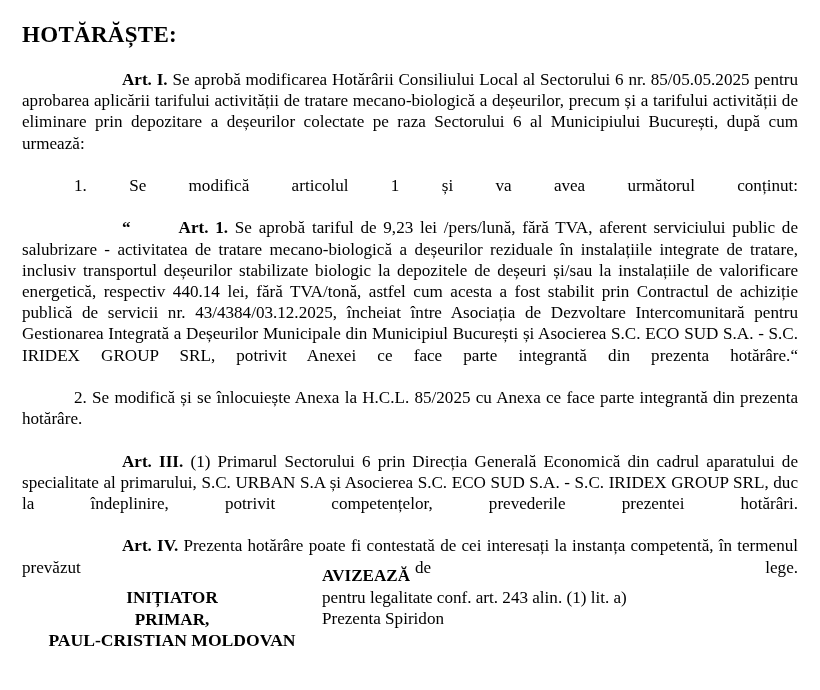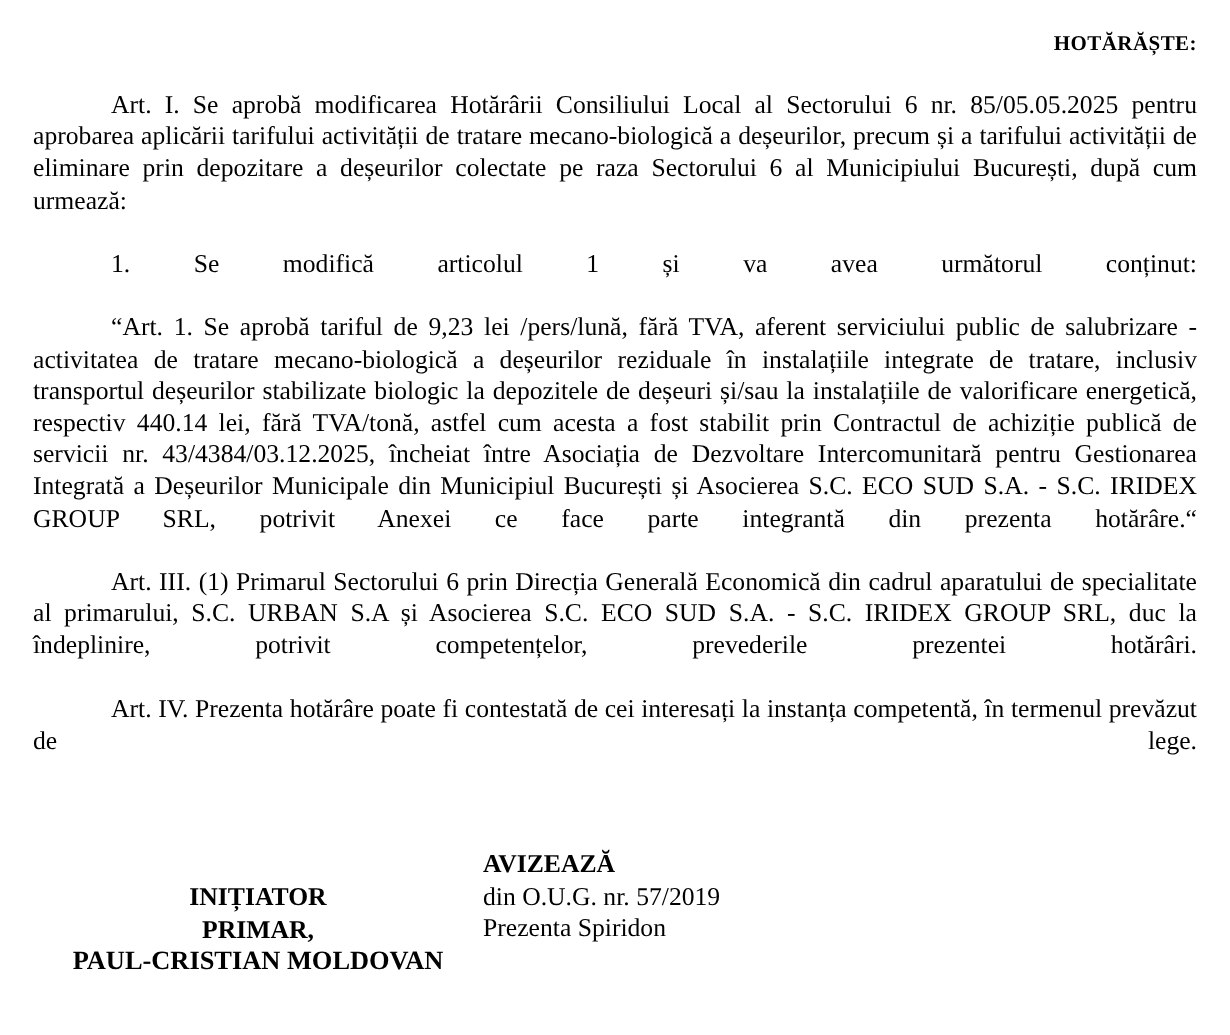--- a/index.html
+++ b/index.html
@@ -17,43 +17,44 @@
   .page {
     position: relative;
     width: 820px;
     height: 690px;
     box-sizing: border-box;
     padding: 0 22px;
   }
 
   
   .doc-title {
-    text-align: right;
+    text-align: left;
     font-weight: bold;
-    font-size: 14px;
+    font-size: 23px;
     letter-spacing: 0.3px;
     margin: 0;
     padding-top: 22px;
     padding-bottom: 0;
   }
 
   
   .body-block {
     margin-top: 21px;
     font-size: 17.1px;
     line-height: 21.2px;
   }
   p.para {
     margin: 0;
     text-align: justify;
     text-justify: inter-word;
     text-indent: 52px;
   }
   b, .b {
-    font-weight: normal;
+    font-weight: bold;
+    margin-left: 48px;
   }
 
   
   p.para::after {
     content: "";
     display: inline-block;
     width: 100%;
   }
 
   
@@ -99,38 +100,39 @@
   <h1 class="doc-title">HOTĂRĂȘTE:</h1>
 
   <div class="body-block">
 
     <p class="para"><b class="b">Art. I.</b><span> Se aprobă modificarea Hotărârii Consiliului Local al Sectorului 6 nr. 85/05.05.2025 pentru aprobarea aplicării tarifului activității de tratare mecano-biologică a deșeurilor, precum și a tarifului activității de eliminare prin depozitare a deșeurilor colectate pe raza Sectorului 6 al Municipiului București, după cum urmează:</span></p>
 
     <p class="para"><span>1.    Se modifică articolul 1 și va avea următorul conținut:</span></p>
 
     <p class="para"><b class="b">“</b><b class="b">Art. 1.</b><span> Se aprobă tariful de 9,23 lei /pers/lună, fără TVA, aferent serviciului public de salubrizare - activitatea de tratare mecano-biologică a deșeurilor reziduale în instalațiile integrate de tratare,  inclusiv transportul deșeurilor stabilizate biologic la depozitele de deșeuri și/sau la instalațiile de valorificare energetică,  respectiv 440.14 lei, fără TVA/tonă, astfel cum acesta a fost stabilit prin Contractul de achiziție publică de servicii nr. 43/4384/03.12.2025, încheiat între Asociația de Dezvoltare Intercomunitară pentru Gestionarea Integrată a Deșeurilor Municipale din Municipiul București și Asocierea S.C. ECO SUD S.A. - S.C. IRIDEX GROUP SRL, potrivit Anexei ce face parte integrantă din prezenta hotărâre.</span><span>“</span></p>
 
+    <p class="para"><span>2. Se modifică și se înlocuiește  Anexa la  H.C.L. 85/2025 cu Anexa ce face parte integrantă din prezenta hotărâre.</span></p>
 
 
     <p class="para"><b class="b">Art. III.</b><span> (1) Primarul Sectorului 6 prin Direcția Generală Economică din cadrul aparatului de specialitate al primarului, S.C. URBAN S.A și  Asocierea S.C. ECO SUD S.A. - S.C. IRIDEX GROUP SRL, duc la îndeplinire, potrivit competențelor, prevederile prezentei hotărâri.</span></p>
 
 
     <p class="para"><b class="b">Art. IV.</b><span> Prezenta hotărâre poate fi contestată de cei interesați la instanța competentă, în termenul prevăzut de lege.</span></p>
 
   </div>
 
   <div class="sign-area">
 
     <div class="sign-col left">
       <span class="sign-line bold">INIȚIATOR</span>
       <span class="sign-line bold">PRIMAR,</span>
       <span class="sign-line bold big">PAUL-CRISTIAN MOLDOVAN</span>
     </div>
 
     <div class="sign-col right">
       <span class="sign-line bold">AVIZEAZĂ</span>
-      <span class="sign-line">din O.U.G. nr. 57/2019</span>
+      <span class="sign-line">pentru legalitate conf. art. 243 alin. (1) lit. a)</span>
       <span class="sign-line">Prezenta Spiridon</span>
     </div>
 
   </div>
 
 </div>
 
 </body></html>

